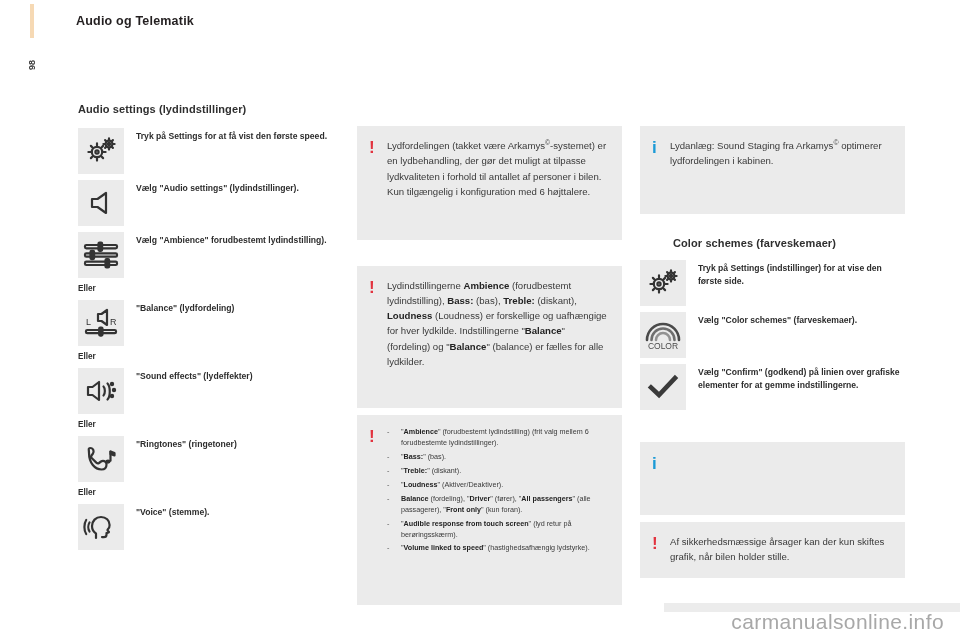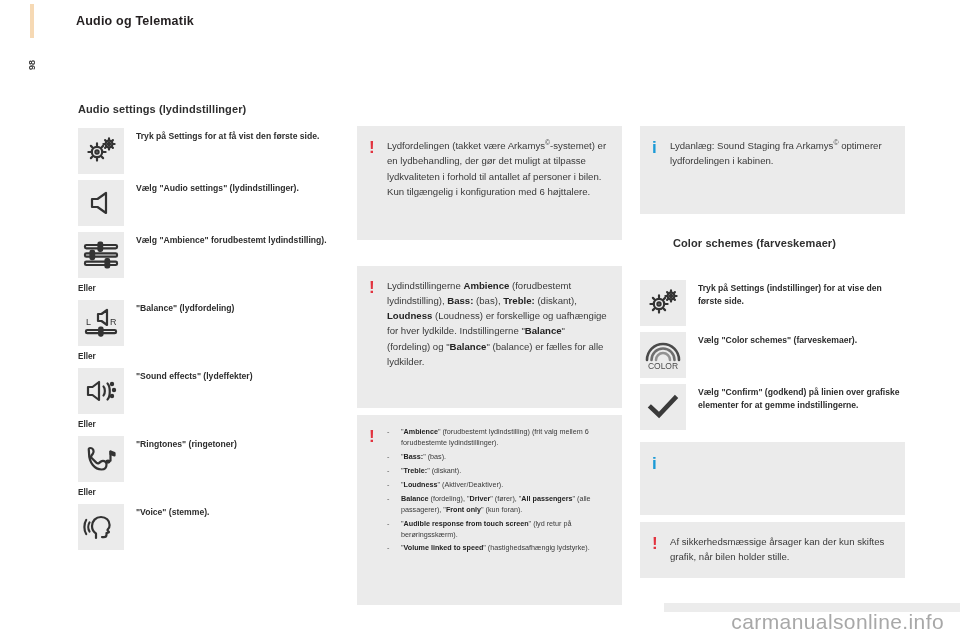--- a/index.html
+++ b/index.html
@@ -71,21 +71,21 @@
                 <circle cx="13" cy="17" r="5.2"></circle>
                 <circle cx="13" cy="17" r="1.6"></circle>
       <path d="M13 8.4v2.2M13 23.4v2.2M4.4 17h2.2M19.4 17h2.2M6.9 10.9l1.6 1.6M17.5 21.5l1.6 1.6M19.1 10.9l-1.6 1.6M8.5 21.5l-1.6 1.6"></path>
       <circle cx="25" cy="9" r="3.4"></circle>
                 <circle cx="25" cy="9" r="1.1"></circle>
       <path d="M25 3.4v1.6M25 13v1.6M19.4 9H21M29 9h1.6M21.1 5.1l1.1 1.1M27.8 11.8l1.1 1.1M28.9 5.1l-1.1 1.1M22.2 11.8l-1.1 1.1"></path>
               </g>
             </svg>
           </span>
         </div>
-        <div class="step-txt">Tryk på Settings for at få vist den første side.</div>
+        <div class="step-txt">Tryk på Settings for at få vist den første speed.</div>
       </div>
       <div class="step-row" style="margin-bottom: 6px;">
         <div class="thumb">
           <span class="ico">
             <svg width="32" height="30" viewBox="0 0 32 30">
       <g stroke="#333" fill="none" stroke-width="2.2" stroke-linecap="round" stroke-linejoin="round">
                 <path d="M7 11h5.5L21 5v20l-8.5-6H7z"></path>
               </g>
             </svg>
           </span>
@@ -220,21 +220,21 @@
       </div>
   </div>
 
   <div class="box" id="box-staging" style="left:640px;top:126px;width:265px;height:88px;">
     <div class="mark info">i</div>
     <div class="body">Lydanlæg: Sound Staging fra Arkamys<span class="sup">©</span> optimerer lydfordelingen i kabinen.</div>
   </div>
 
   <div class="h1" id="h-color">Color schemes (farveskemaer)</div>
 
-  <div class="steps" id="color-steps" style="left:640px;top:280px;width:265px;">
+  <div class="steps" id="color-steps" style="left:640px;top:260px;width:265px;">
       <div class="step-row" style="margin-bottom: 6px;">
         <div class="thumb">
           <span class="ico">
             <svg width="34" height="32" viewBox="0 0 34 32">
       <g stroke="#333" fill="none" stroke-width="2.2" stroke-linecap="round" stroke-linejoin="round">
                 <circle cx="13" cy="17" r="5.2"></circle>
                 <circle cx="13" cy="17" r="1.6"></circle>
       <path d="M13 8.4v2.2M13 23.4v2.2M4.4 17h2.2M19.4 17h2.2M6.9 10.9l1.6 1.6M17.5 21.5l1.6 1.6M19.1 10.9l-1.6 1.6M8.5 21.5l-1.6 1.6"></path>
       <circle cx="25" cy="9" r="3.4"></circle>
                 <circle cx="25" cy="9" r="1.1"></circle>

